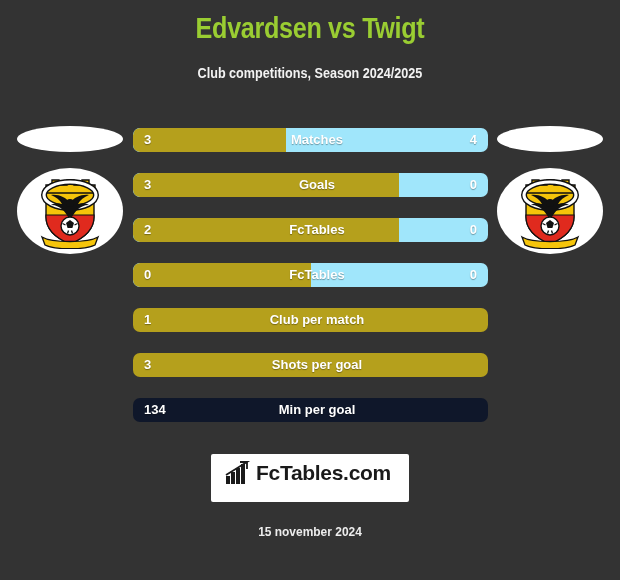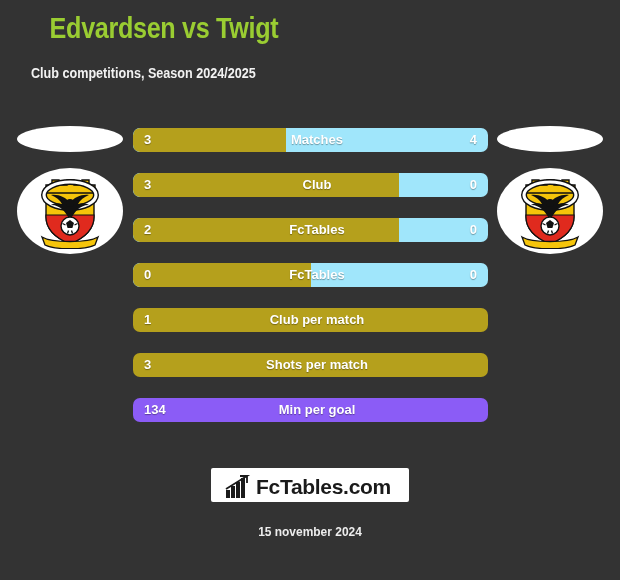--- a/index.html
+++ b/index.html
@@ -11,21 +11,21 @@
     height: 580px;
     background: #333333;
     font-family: "Liberation Sans", sans-serif;
     overflow: hidden;
     position: relative;
   }
 
   
   .header {
     padding-top: 8px;
-    text-align: left;
+    text-align: center;
   }
   .title {
     color: #9ACD32;
     font-size: 30px;
     font-weight: bold;
     letter-spacing: -0.4px;
     line-height: 40px;
     transform: scaleX(0.84);
     transform-origin: center;
     white-space: nowrap;
@@ -130,21 +130,21 @@
     bottom: 0;
     text-align: center;
   }
   .logo-box {
     display: inline-flex;
     align-items: center;
     justify-content: center;
     gap: 5px;
     background: #FFFFFF;
     border-radius: 2px;
-    padding: 7px 18px 3px 14px;
+    padding: 7px 18px 17px 14px;
     margin-bottom: 22px;
   }
   .logo-icon { display: block; }
   .logo-text {
     color: #1A1A1A;
     font-size: 21px;
     font-weight: bold;
     letter-spacing: -0.3px;
     line-height: 22px;
   }
@@ -207,44 +207,44 @@
 <div class="bars" id="bars">
     <div class="bar-row" style="background: rgb(160, 230, 251);">
       <div class="bar-fill" style="width: 43%; background: rgb(181, 160, 28);"></div>
       <span class="bar-val-left">3</span>
       <span class="bar-label">Matches</span>
       <span class="bar-val-right">4</span>
     </div>
     <div class="bar-row" style="background: rgb(160, 230, 251);">
       <div class="bar-fill" style="width: 75%; background: rgb(181, 160, 28);"></div>
       <span class="bar-val-left">3</span>
-      <span class="bar-label">Club</span>
+      <span class="bar-label">Goals</span>
       <span class="bar-val-right">0</span>
     </div>
     <div class="bar-row" style="background: rgb(160, 230, 251);">
       <div class="bar-fill" style="width: 75%; background: rgb(181, 160, 28);"></div>
       <span class="bar-val-left">2</span>
       <span class="bar-label">FcTables</span>
       <span class="bar-val-right">0</span>
     </div>
     <div class="bar-row" style="background: rgb(160, 230, 251);">
       <div class="bar-fill" style="width: 50%; background: rgb(181, 160, 28);"></div>
       <span class="bar-val-left">0</span>
       <span class="bar-label">FcTables</span>
       <span class="bar-val-right">0</span>
     </div>
     <div class="bar-row solo" style="background: rgb(181, 160, 28);">
       <span class="bar-val-left">1</span>
       <span class="bar-label">Club per match</span>
     </div>
     <div class="bar-row solo" style="background: rgb(181, 160, 28);">
       <span class="bar-val-left">3</span>
-      <span class="bar-label">Shots per match</span>
-    </div>
-    <div class="bar-row solo" style="background: #8b5cf6;">
+      <span class="bar-label">Shots per goal</span>
+    </div>
+    <div class="bar-row solo" style="background: #0f172a;">
       <span class="bar-val-left">134</span>
       <span class="bar-label">Min per goal</span>
     </div>
   </div>
 
 <div class="footer">
   <div class="logo-box">
     <svg class="logo-icon" width="26" height="24" viewBox="0 0 26 24">
       <rect x="1" y="15" width="4" height="8" fill="#1A1A1A"></rect>
       <rect x="6" y="11" width="4" height="12" fill="#1A1A1A"></rect>

